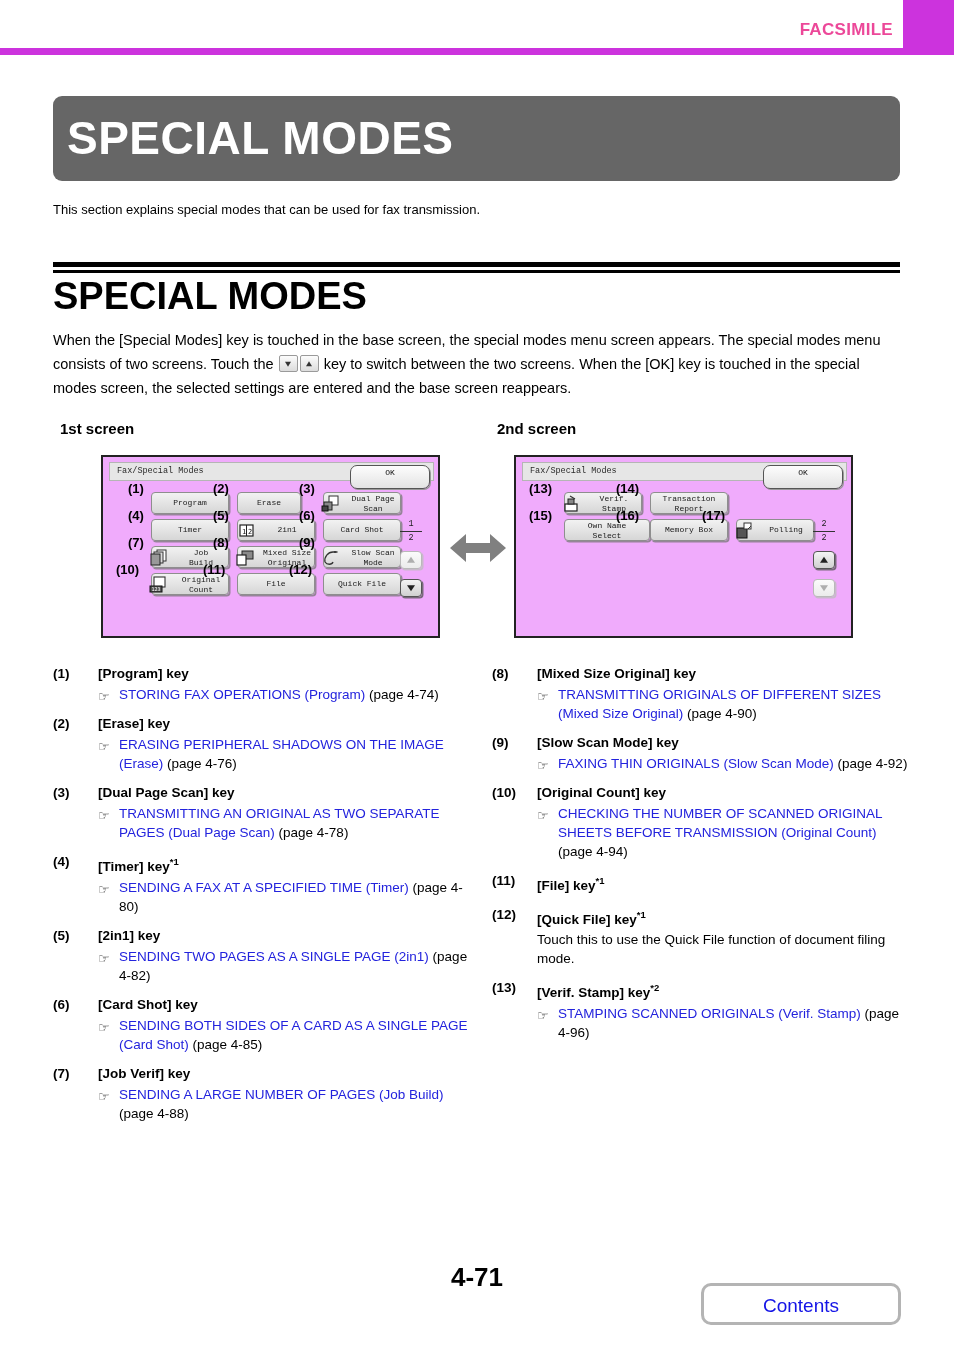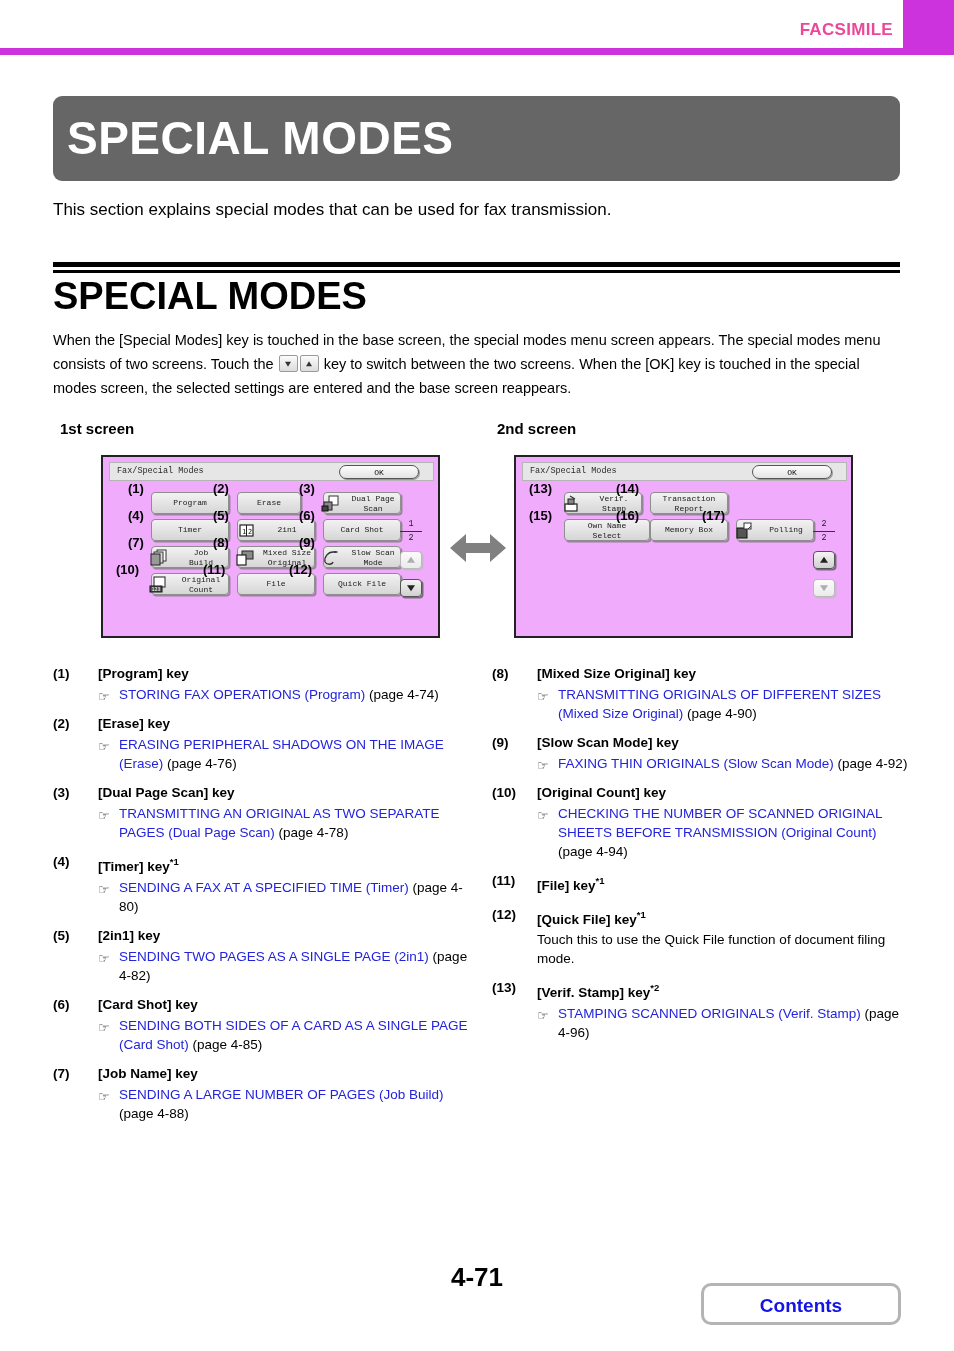--- a/index.html
+++ b/index.html
@@ -58,21 +58,21 @@
     font-size: 46px;
     font-weight: bold;
     letter-spacing: 0.5px;
     line-height: 56px;
   }
 
   #intro-text {
     position: absolute;
     left: 53px; top: 200px;
     width: 847px;
-    font-size: 17px;
+    font-size: 13px;
     line-height: 20px;
   }
 
   
   #section-rules {
     position: absolute;
     left: 53px; top: 262px;
     width: 847px;
   }
   .rule-thick {
@@ -151,22 +151,22 @@
   }
   .panel-header-title {
     position: absolute;
     left: 7px; top: 3px;
     font-family: "Liberation Mono", monospace;
     font-size: 8.5px;
     color: #2a2a2a;
   }
   .ok-key {
     position: absolute;
-    right: 14px; top: 2px;
-    width: 80px; height: 14px;
+    right: 3px; top: 2px;
+    width: 80px; height: 24px;
     border: 1px solid #555;
     border-radius: 7px;
     background: linear-gradient(#fdfdfd, #e3e3e3);
     box-sizing: border-box;
     box-shadow: 1px 1px 0 #999;
   }
   .ok-key span {
     position: absolute;
     left: 0; right: 0; top: 2px;
     text-align: center;
@@ -322,21 +322,21 @@
     border: 3px solid #b4b4b4;
     border-radius: 10px;
     background: #ffffff;
     box-sizing: border-box;
   }
   #contents-button span {
     position: absolute;
     left: 0; right: 0; top: 9px;
     text-align: center;
     font-size: 19px;
-    font-weight: bold;
+    font-weight: normal;
     color: #1414e6;
   }
 </style>
 </head>
 <body>
 
 <div id="header">
   <div id="header-tab"></div>
   <div id="header-rule"></div>
   <div id="header-title">FACSIMILE</div>
@@ -553,21 +553,21 @@
     </div>
     <div class="item">
       <div class="item-head"><span class="item-num">(5)</span><span>[2in1] key</span></div>
       <div class="item-ref"><span class="hand">☞</span><span class="link">SENDING TWO PAGES AS A SINGLE PAGE (2in1)</span><span> (page 4-82)</span></div>
     </div>
     <div class="item">
       <div class="item-head"><span class="item-num">(6)</span><span>[Card Shot] key</span></div>
       <div class="item-ref"><span class="hand">☞</span><span class="link">SENDING BOTH SIDES OF A CARD AS A SINGLE PAGE (Card Shot)</span><span> (page 4-85)</span></div>
     </div>
     <div class="item">
-      <div class="item-head"><span class="item-num">(7)</span><span>[Job Name] key</span></div>
+      <div class="item-head"><span class="item-num">(7)</span><span>[Job Verif] key</span></div>
       <div class="item-ref"><span class="hand">☞</span><span class="link">SENDING A LARGE NUMBER OF PAGES (Job Build)</span><span> (page 4-88)</span></div>
     </div>
   </div>
 <div class="item-col" id="col-right">
     <div class="item">
       <div class="item-head"><span class="item-num">(8)</span><span>[Mixed Size Original] key</span></div>
       <div class="item-ref"><span class="hand">☞</span><span class="link">TRANSMITTING ORIGINALS OF DIFFERENT SIZES (Mixed Size Original)</span><span> (page 4-90)</span></div>
     </div>
     <div class="item">
       <div class="item-head"><span class="item-num">(9)</span><span>[Slow Scan Mode] key</span></div>

